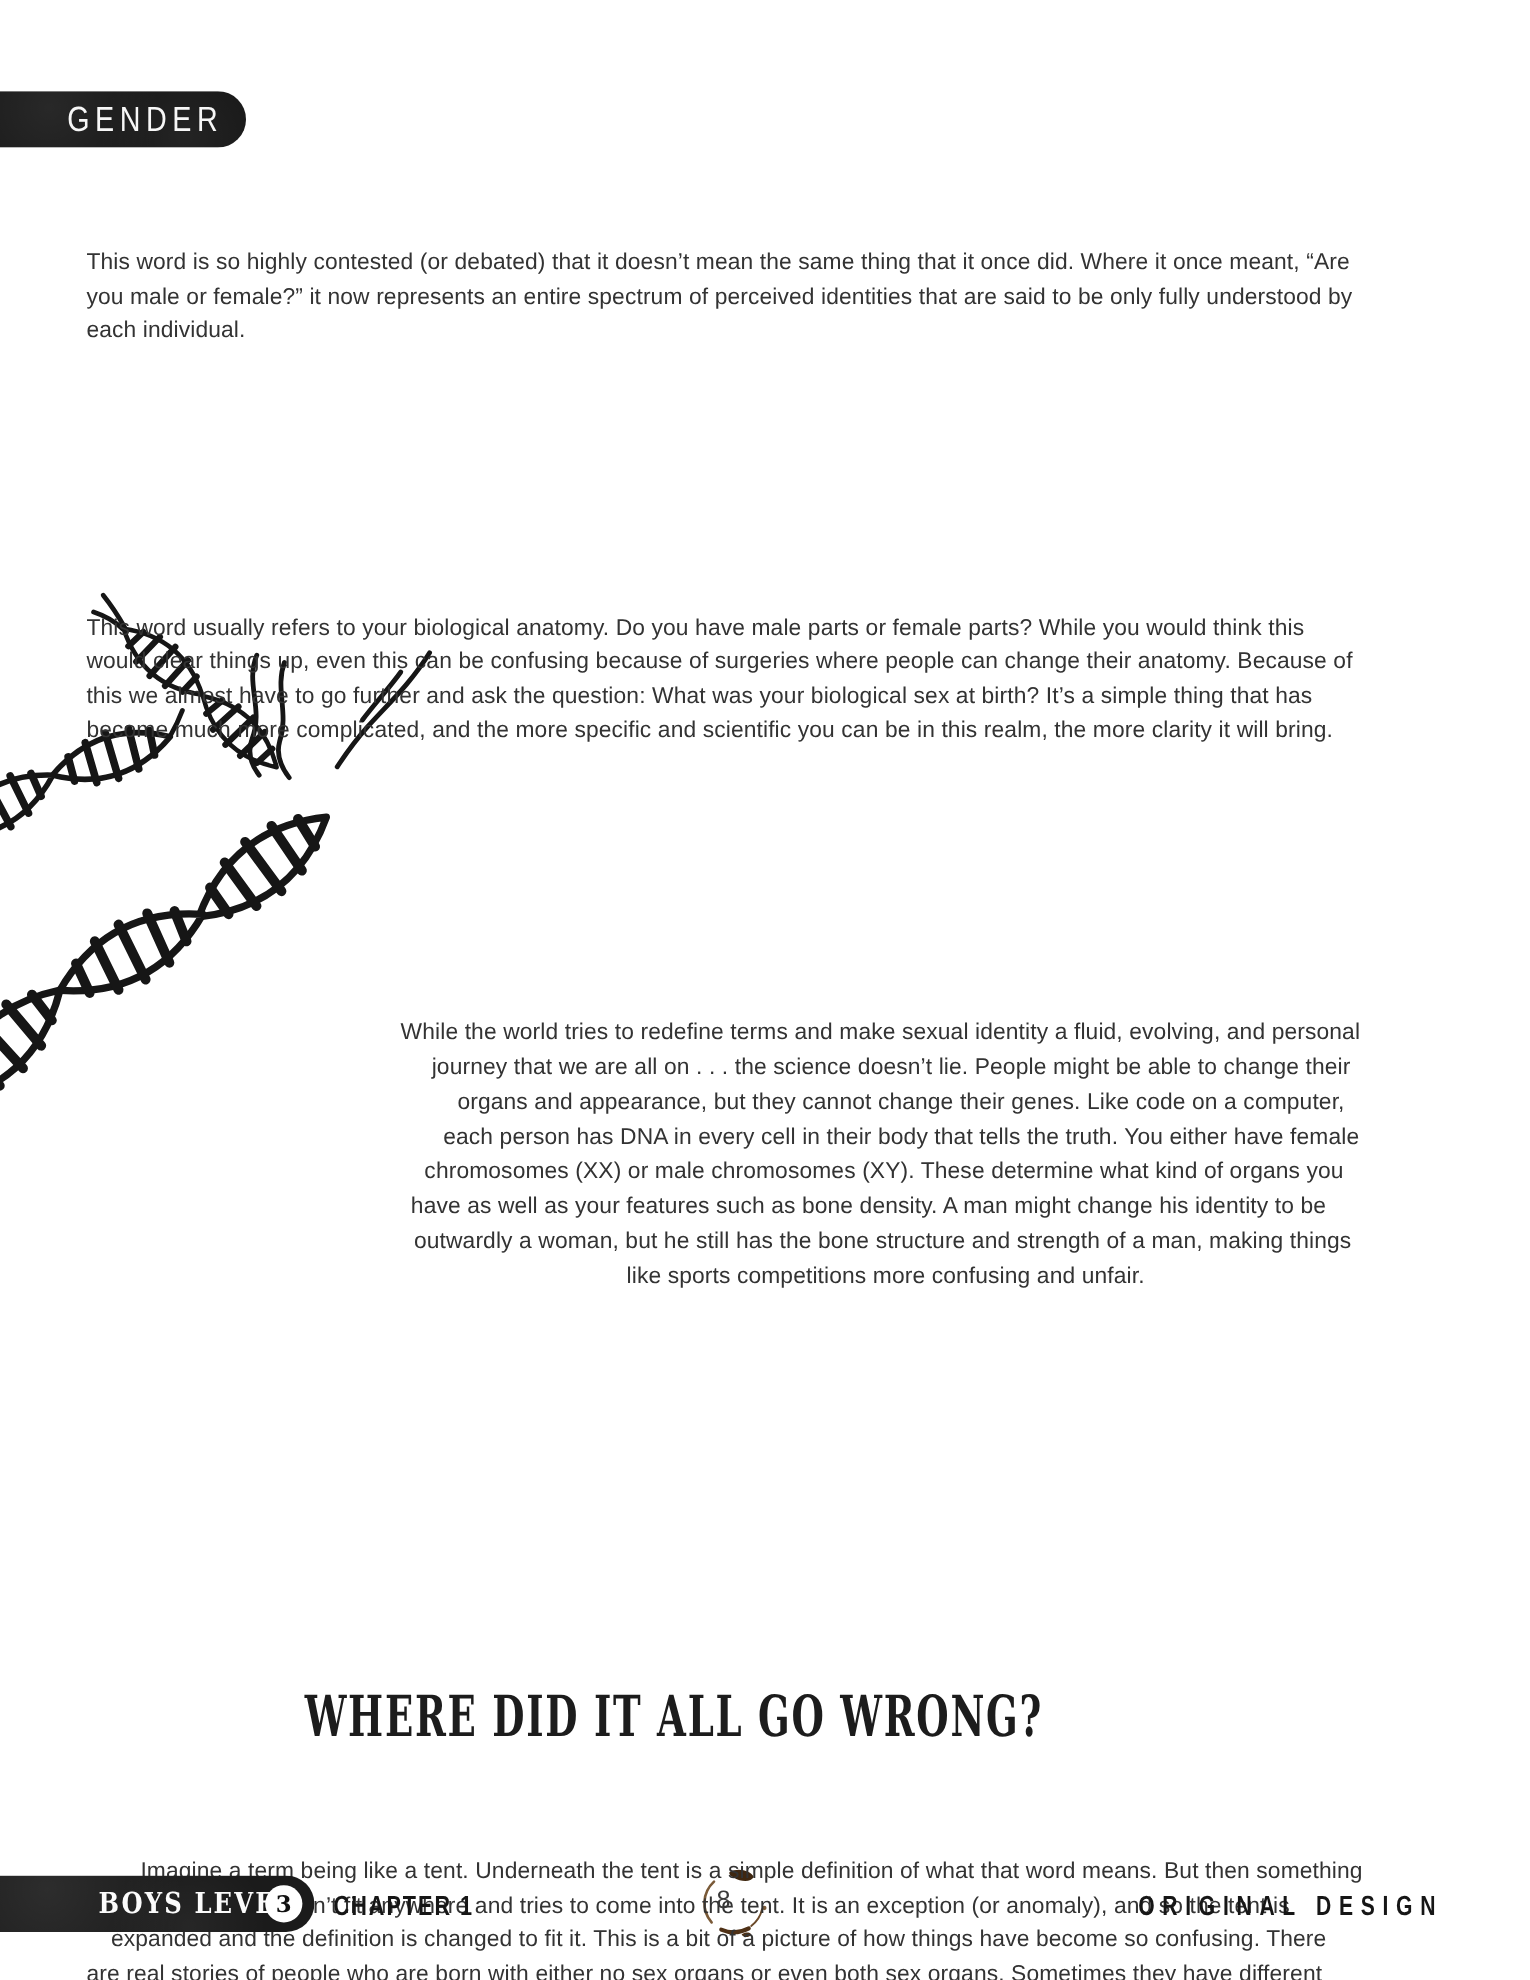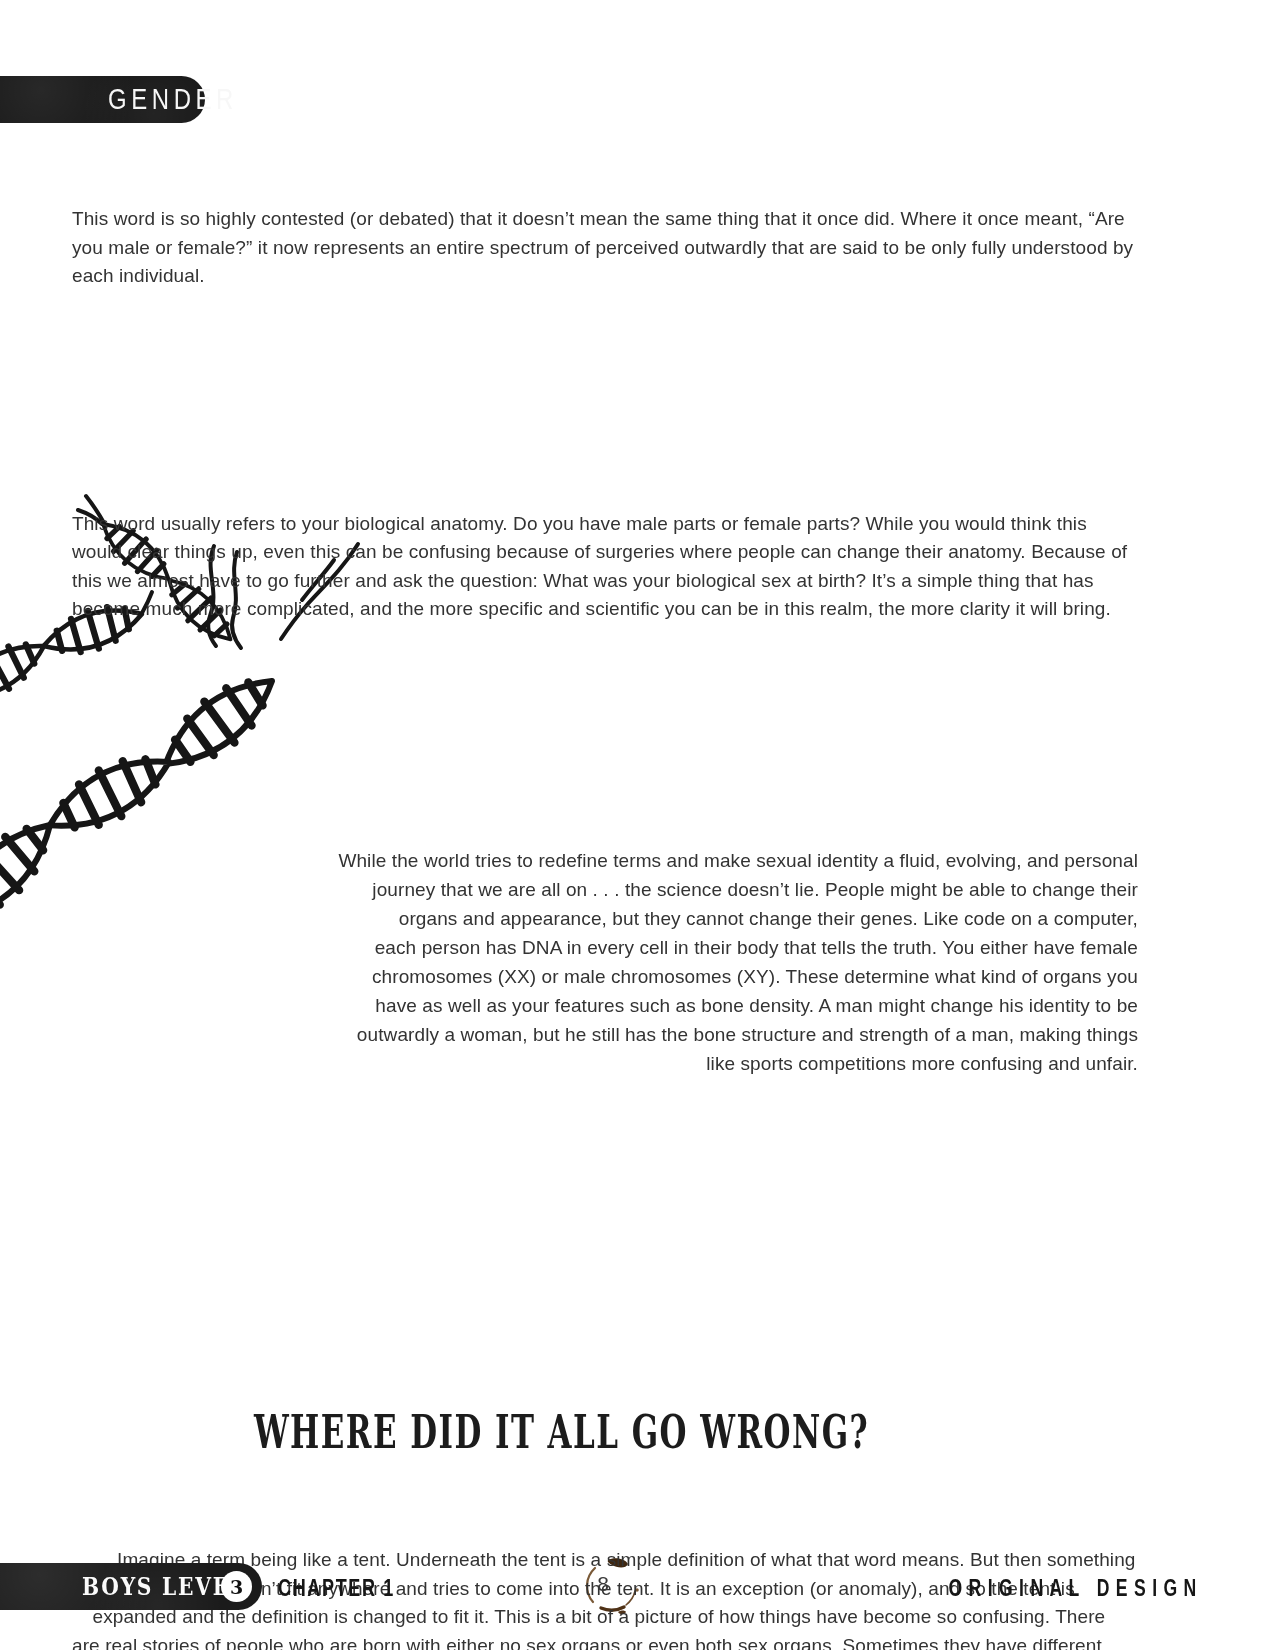--- a/index.html
+++ b/index.html
@@ -14,41 +14,41 @@
   }
   
   .tab{
     position:absolute;left:0;
     height:47px;width:205px;
     background:#181818;
     background-image:radial-gradient(circle at 20% 30%,rgba(255,255,255,.07),transparent 55%),
                      radial-gradient(circle at 75% 80%,rgba(255,255,255,.05),transparent 45%);
     border-radius:0 26px 26px 0;
     display:flex;align-items:center;
-    padding-left:108px;box-sizing:border-box;
+    padding-left:56px;box-sizing:border-box;
   }
   .tab-label{
     color:#f7f7f7;
     font-size:26px;font-weight:400;
     letter-spacing:5px;
     transform:scale(.92,1.12);transform-origin:left center;
     white-space:nowrap;
   }
   
   .para{
     position:absolute;left:72px;width:1066px;
     font-size:19px;line-height:28.5px;
     font-weight:400;color:#333;
     letter-spacing:.1px;
     text-align:left;
   }
   
   .para-wrap{
     top:542px;
-    text-align:right;
+    text-align:center;
     line-height:29px;
   }
   .dna-spacer{
     float:left;width:300px;height:272px;
     shape-outside:polygon(0 0,218px 0,248px 40px,278px 90px,228px 122px,208px 160px,252px 214px,178px 252px,108px 272px,0 272px);
     shape-margin:14px;
   }
   .tail-spacer{
     float:left;width:45px;height:60px;
     shape-outside:polygon(0 0,45px 0,12px 60px,0 60px);
@@ -195,21 +195,21 @@
       <path class="o" d="M0,0 Q45,-28 90,0 Q45,28 0,0 Z"></path>
       <line class="r" x1="15" y1="-9" x2="13" y2="9"></line>
         <line class="r" x1="29" y1="-15" x2="27" y2="15"></line>
       <line class="r" x1="45" y1="-17" x2="44" y2="17"></line>
     </g>
   </svg>
 
   <div class="tab z1" style="top:76px">
     <span class="tab-label">GENDER</span>
   </div>
-  <p class="para z1" style="top:139px">This word is so highly contested (or debated) that it doesn’t mean the same thing that it once did. Where it once meant, “Are you male or female?” it now represents an entire spectrum of perceived outwardly that are said to be only fully understood by each individual.</p>
+  <p class="para z1" style="top:139px">This word is so highly contested (or debated) that it doesn’t mean the same thing that it once did. Where it once meant, “Are you male or female?” it now represents an entire spectrum of perceived identities that are said to be only fully understood by each individual.</p>
 
   <p class="para z1" style="top:339px">This word usually refers to your biological anatomy. Do you have male parts or female parts? While you would think this would clear things up, even this can be confusing because of surgeries where people can change their anatomy. Because of this we almost have to go further and ask the question: What was your biological sex at birth? It’s a simple thing that has become much more complicated, and the more specific and scientific you can be in this realm, the more clarity it will bring.</p>
 
   <div class="para para-wrap z1">
     <span class="dna-spacer"></span><span>While the world tries to redefine terms and make sexual identity a fluid, evolving, and personal journey that we are all on . . . the science doesn’t lie. People might be able to change their organs and appearance, but they cannot change their genes. Like code on a computer, each person has DNA in every cell in their body that tells the truth. You either have female chromosomes (XX) or male chromosomes (XY). These determine what kind of organs you have as well as your features such as bone density. A man might change his identity to be outwardly a woman, but he still has the bone structure and strength of a man, making things like sports competitions more confusing and unfair.</span>
   </div>
 
   <h1 class="big-heading z1">WHERE DID IT ALL GO WRONG?</h1>
   <div class="para z1" style="top:903px">
     <span class="tail-spacer"></span><span>Imagine a term being like a tent. Underneath the tent is a simple definition of what that word means. But then something pops up that doesn’t fit anywhere and tries to come into the tent. It is an exception (or anomaly), and so the tent is expanded and the definition is changed to fit it. This is a bit of a picture of how things have become so confusing. There are real stories of people who are born with either no sex organs or even both sex organs. Sometimes they have different organs on the outside vs. the inside—like being born with a vagina but having testicles inside their abdomen that release male sex hormones when they get older. There are also circumstances where some are born with both male and female chromosomes. These circumstances are very rare and are the result of a developmental problem during pregnancy. But as you can imagine, they make for a confusing question for these parents: Which gender will they choose for their child? What if they choose wrong?</span>

